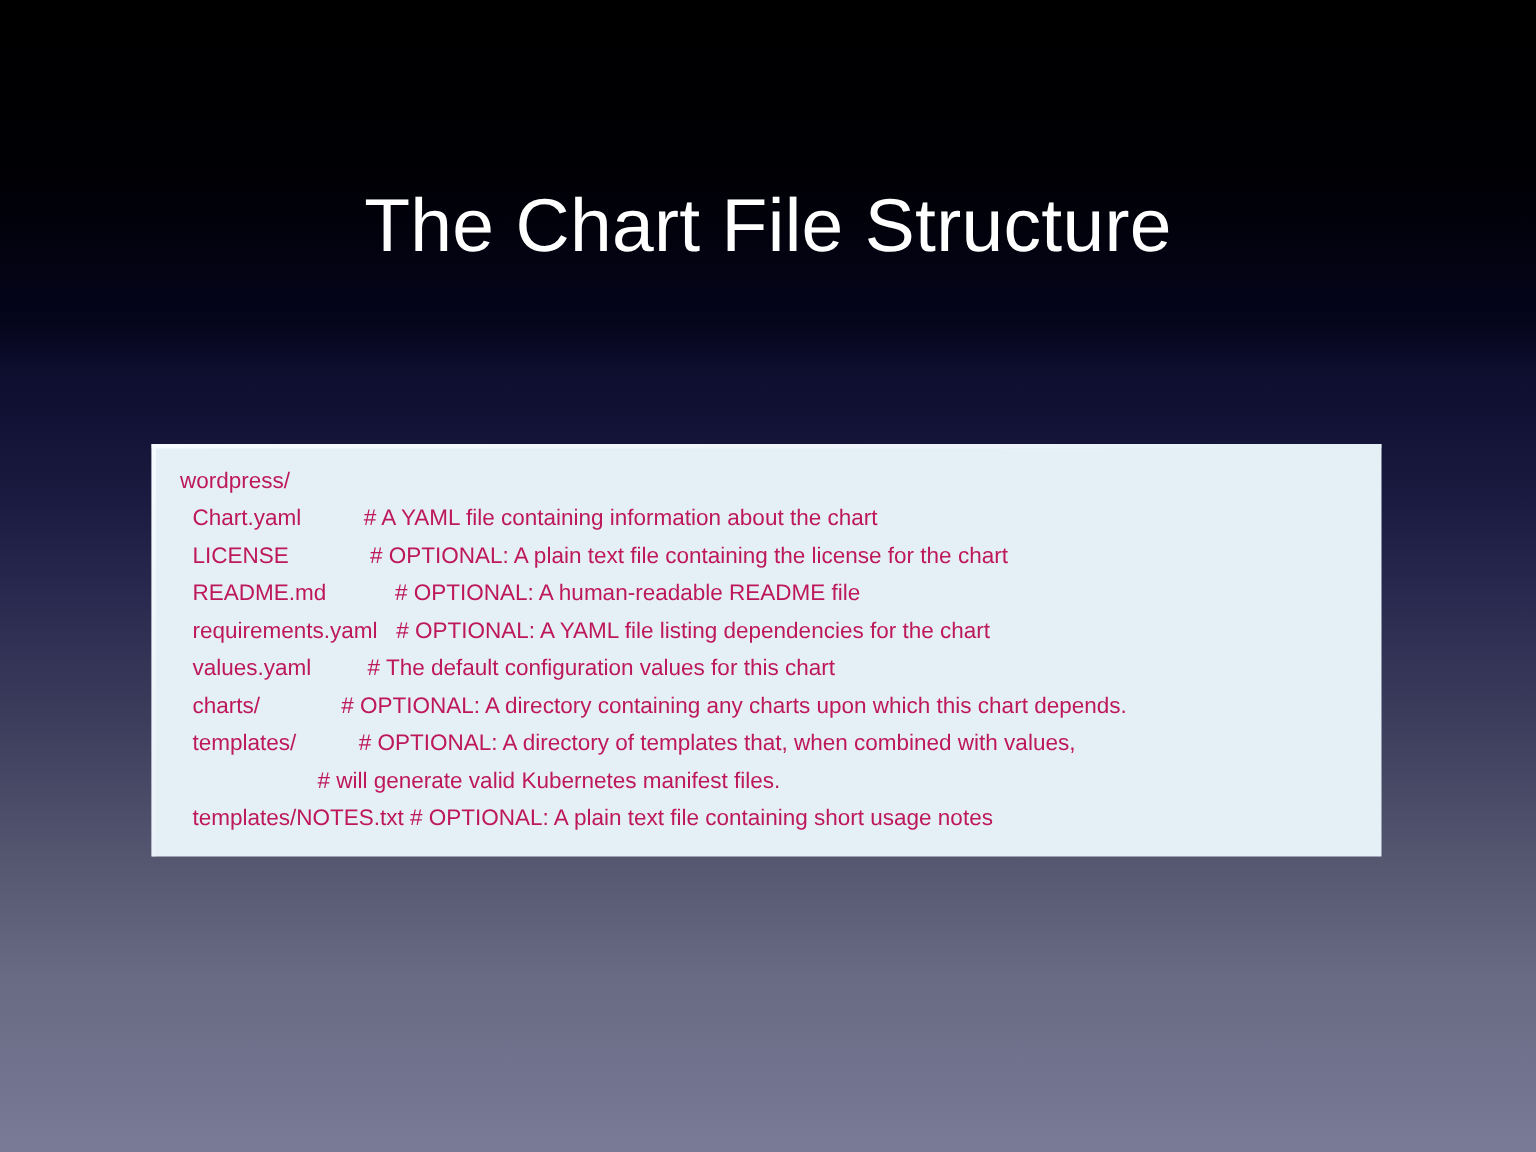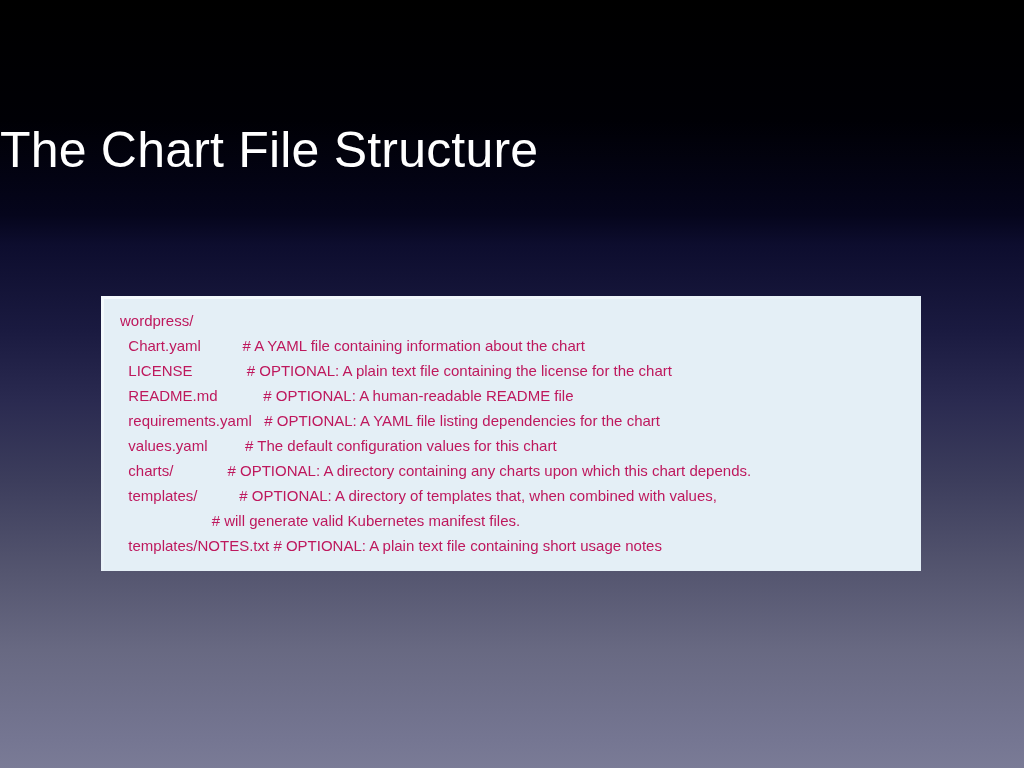--- a/index.html
+++ b/index.html
@@ -32,20 +32,21 @@
     font-family: "Liberation Sans", "DejaVu Sans", sans-serif;
     -webkit-font-smoothing: antialiased;
   }
 
   
   #slide-title {
     position: absolute;
     left: 0;
     top: 86px;
     width: 1024px;
+    text-align: center;
     color: #ffffff;
     font-family: "Liberation Sans", "DejaVu Sans", sans-serif;
     font-size: 50px;
     font-weight: 300;
     letter-spacing: 0.2px;
     line-height: 60px;
     white-space: nowrap;
   }
 
   

